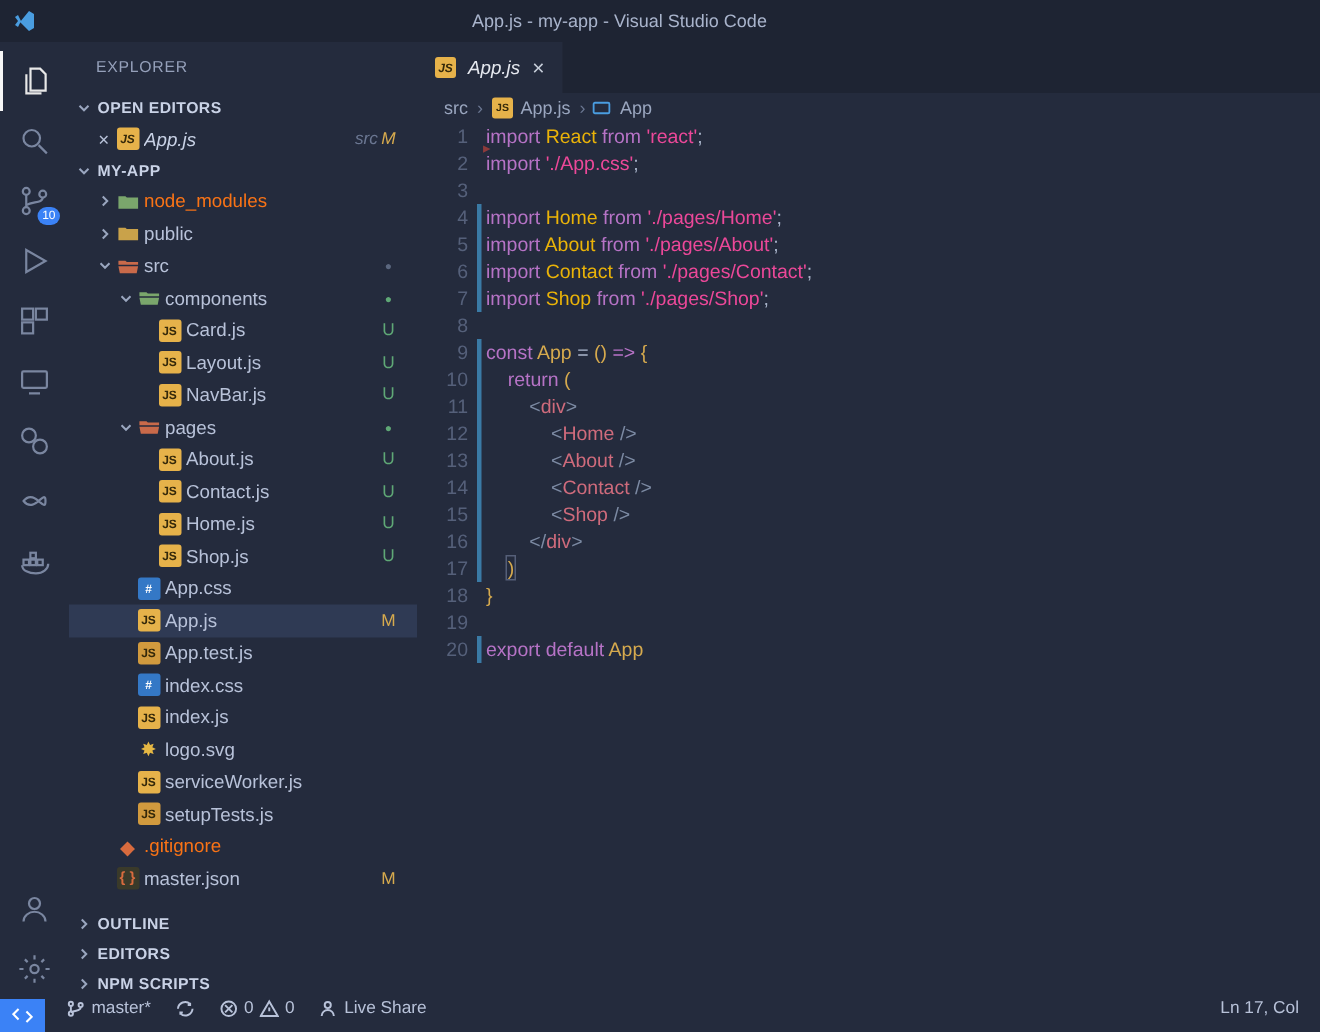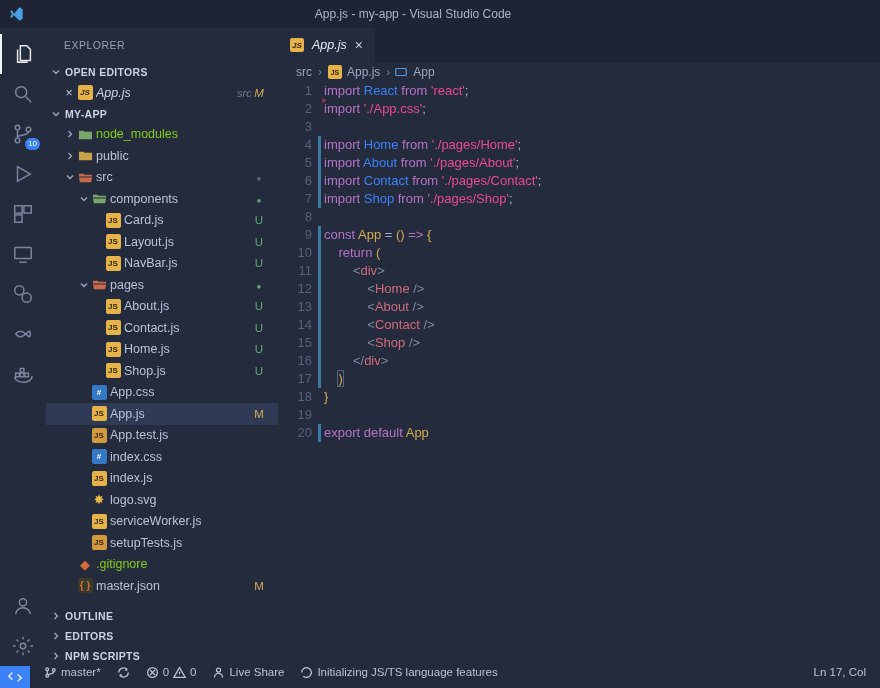--- a/index.html
+++ b/index.html
@@ -39,21 +39,21 @@
   .row .badge { width:14px; text-align:center; font-size:11.5px; }
   .row .badge.M { color:#d6aa4e; }
   .row .badge.U { color:#5fa876; }
   .row .badge.dot::before { content:"●"; color:#5b677f; font-size:8px; }
   .row .badge.gdot::before { content:"●"; color:#5fa876; font-size:8px; }
   .row .desc { color:#6b7792; margin-left:6px; font-size:11.5px; }
   .row.open-ed { color:#c9d2e6; font-style:italic; }
   .row.open-ed .lbl { font-style:italic; }
   .row .xmark { width:14px; text-align:center; color:#b8c2d9; }
   svg.chev { stroke:#9aa6bf; fill:none; stroke-width:1.8; }
-  .git-ign { color:#84cc16; }
+  .git-ign { color:#f97316; }
 
   
   .fi { width:15px; height:15px; border-radius:2px; display:inline-flex; align-items:center; justify-content:center; font-size:8px; font-weight:700; }
   .fi-js { background:#e6b24a; color:#35290a; }
   .fi-jst{ background:#d19a3e; color:#35290a; }
   .fi-css{ background:#3478c6; color:#fff; }
   .fi-star{ color:#e5b744; font-size:13px; }
   .fi-git { color:#d86b3e; font-size:13px; }
   .fi-json{ color:#d86b3e; font-size:10px; background:#3a3a2a; }
 
@@ -68,21 +68,21 @@
   .crumb .sep { color:#6b7792; margin:0 4px; }
   .crumb .cico { width:14px; height:14px; margin-right:3px; }
 
   .code { flex:1; display:flex; font-family:Consolas,Menlo,monospace; font-size:13px; line-height:18px; overflow:hidden; }
   .gut { width:42px; text-align:right; padding-right:8px; color:#55607a; user-select:none; position:relative; }
   .gut .ln { height:18px; }
   .gut .bar { position:absolute; left:40px; width:3px; background:#3a7aa5; }
   .codelines { flex:1; padding-left:4px; white-space:pre; }
   .cl { height:18px; }
   .kw { color:#b673c6; }          
-  .id { color:#3b82f6; }          
+  .id { color:#eab308; }          
   .fn { color:#d6aa4e; }          
   .str{ color:#ec4899; }          
   .pn { color:#a8b3c9; }          
   .tag{ color:#cf6b7c; }
   .tagb{ color:#7c8aa3; }         
   .op { color:#b673c6; }
   .par{ color:#d6aa4e; }
   .match{ outline:1px solid #555f78; }
   .arrow-glyph { position:absolute; left:42px; color:#8e3b3b; font-size:10px; }
 
@@ -498,23 +498,17 @@
       </svg>
       <span>0</span>
   </div>
   <div class="blk">
       <svg viewBox="0 0 16 16">
         <circle cx="8" cy="5" r="2.5"></circle>
         <path d="M3 14c0-3 2.5-5 5-5s5 2 5 5"></path>
       </svg>
       <span>Live Share</span>
     </div>
-  <div class="blk">
-      <svg viewBox="0 0 16 16">
-        <path d="M2 8a6 6 0 1 1 2 4.5"></path>
-      </svg>
-      <span>Initializing JS/TS language features</span>
-    </div>
   <div class="flex"></div>
   <div class="blk">
       <span>Ln 17, Col</span>
     </div>
 </div>
 
 </body></html>

